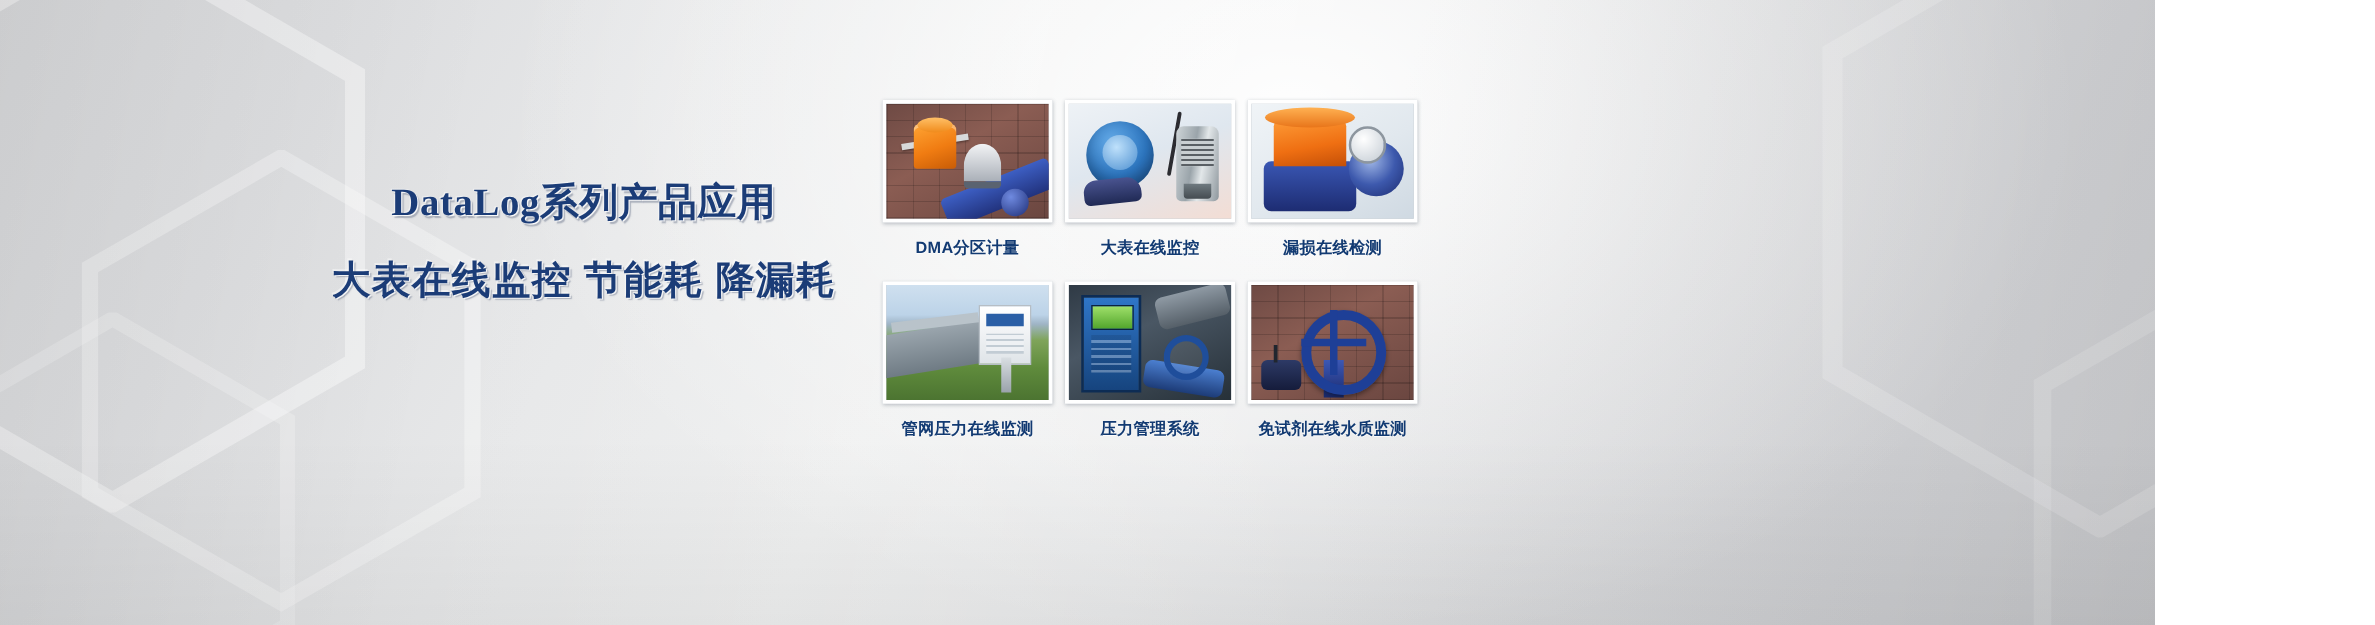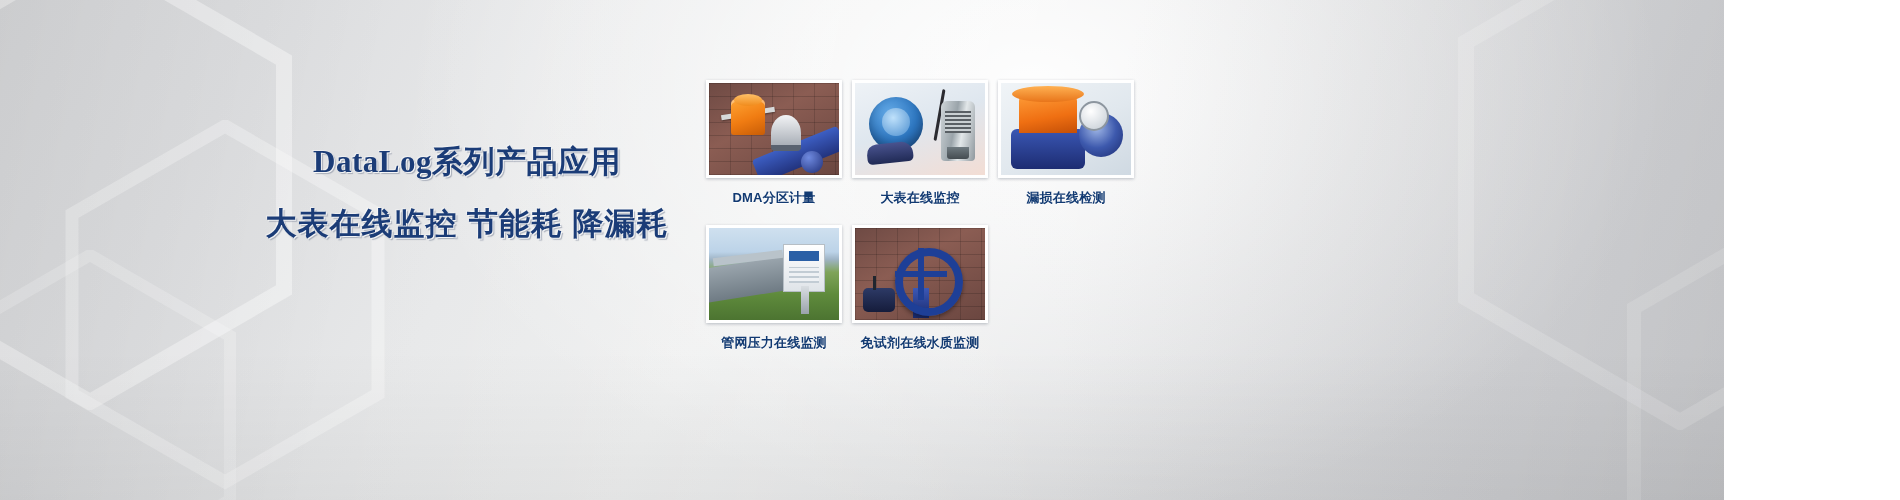--- a/index.html
+++ b/index.html
@@ -484,20 +484,34 @@
           <div class="thumb-art art-field">
             <div class="field-road"></div>
               <div class="field-bridge"></div>
             <div class="field-cab"></div>
               <div class="field-post"></div>
           </div>
         </div>
         <div class="caption">管网压力在线监测</div>
       </div>
 
+      <div class="cell">
+        <div class="thumb">
+          <div class="thumb-art art-dark">
+            <div class="pm-pipeA"></div>
+              <div class="pm-pipeB"></div>
+            <div class="pm-panel">
+                <div class="pm-screen"></div>
+                <div class="pm-dots"></div>
+              </div>
+            <div class="pm-wheel"></div>
+          </div>
+        </div>
+        <div class="caption">压力管理系统</div>
+      </div>
 
       <div class="cell">
         <div class="thumb">
           <div class="thumb-art art-brick">
             <div class="pn-stem"></div>
               <div class="pn-wheel"></div>
             <div class="pn-spoke"></div>
               <div class="pn-spoke2"></div>
             <div class="pn-logger"></div>
           </div>

